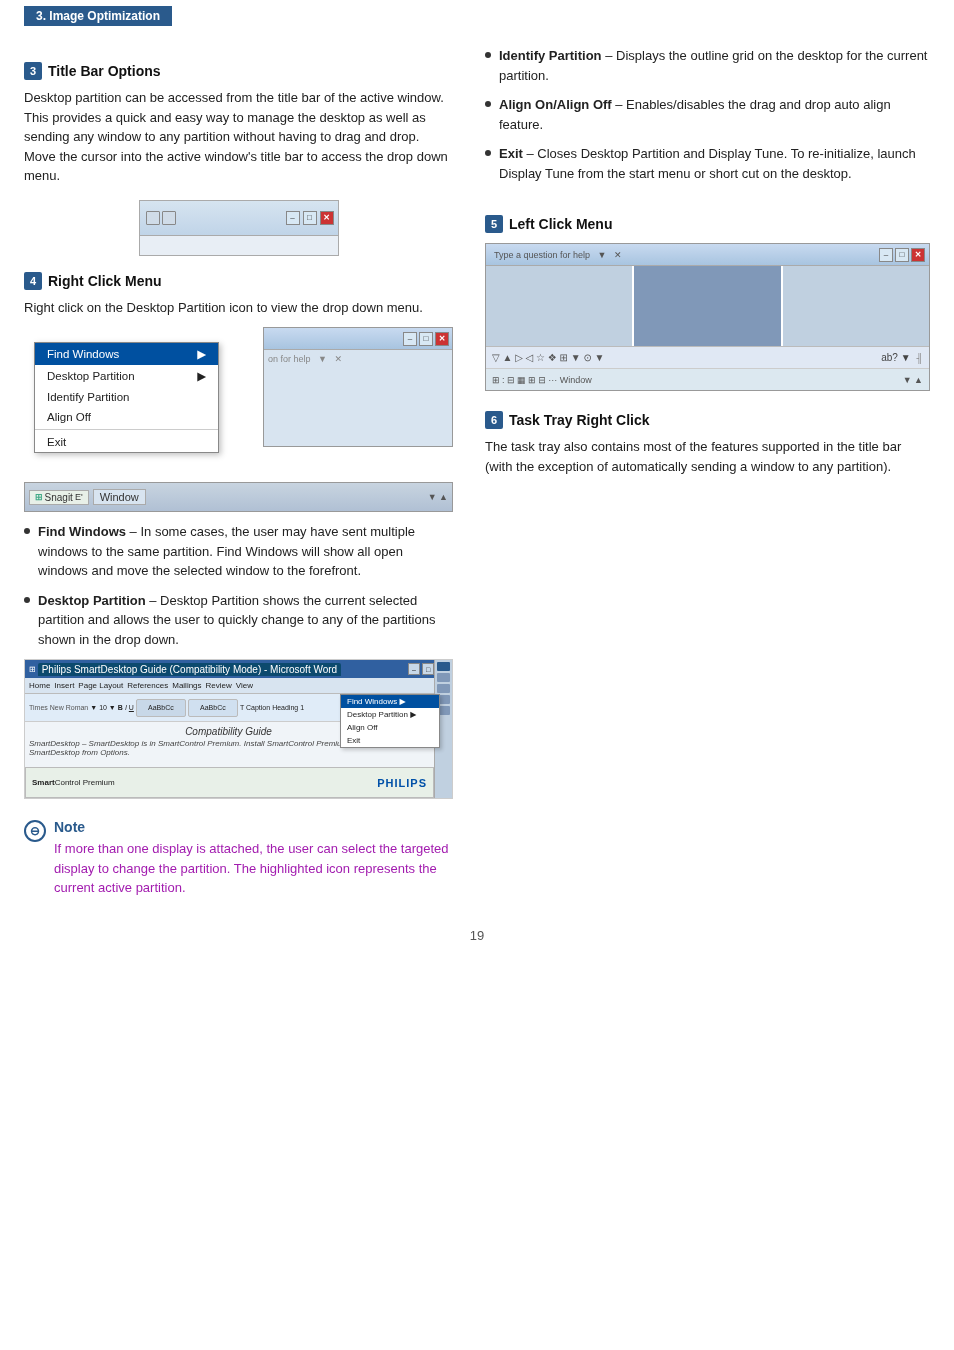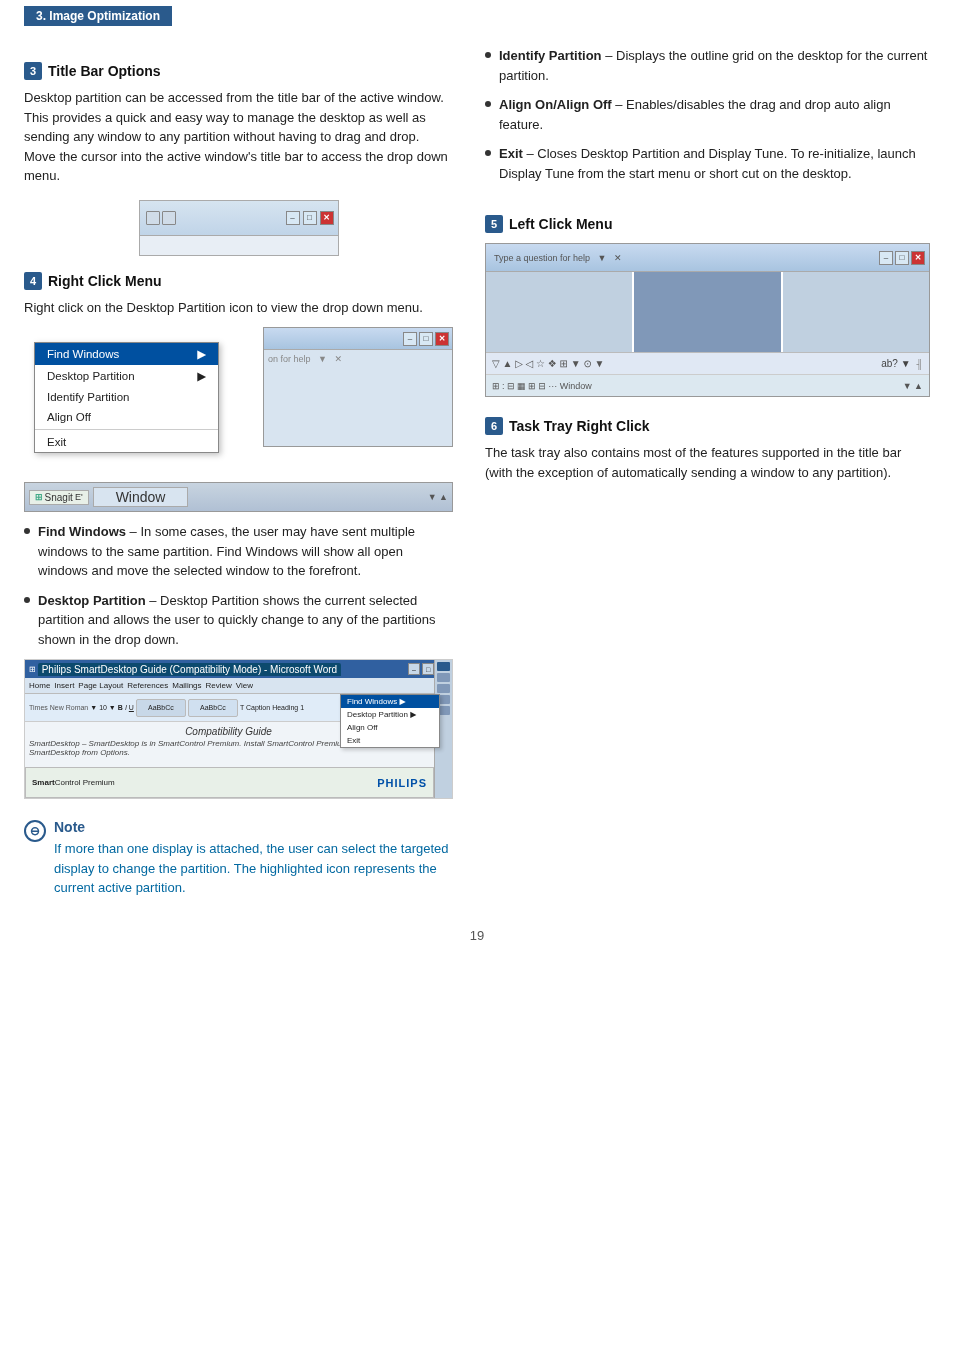--- a/index.html
+++ b/index.html
@@ -170,21 +170,21 @@
     }
 
     .note-title {
       font-size: 14px;
       font-weight: bold;
       color: #2a5a8c;
       margin-bottom: 4px;
     }
 
     .note-text {
-      color: #0369a1;
+      color: #a21caf;
       font-size: 13px;
       line-height: 1.5;
     }
 
     
     .page-footer {
       text-align: center;
       font-size: 13px;
       color: #555;
       padding: 10px 0 20px 0;
@@ -283,35 +283,35 @@
       padding: 1px 5px;
       font-size: 10px;
       display: flex;
       align-items: center;
       gap: 2px;
     }
 
     .tb-window-label {
       background: #d8e4f0;
       border: 1px solid #aaa;
-      padding: 1px 22px;
-      font-size: 14px;
+      padding: 1px 6px;
+      font-size: 11px;
     }
 
     
     .lc-big-window {
       border: 1px solid #999;
       background: #eaf0f8;
       width: 100%;
       margin: 10px 0;
     }
 
     .lc-big-tb {
       background: linear-gradient(to bottom, #c8daf0, #a8c4e0);
-      height: 28px;
+      height: 22px;
       display: flex;
       align-items: center;
       justify-content: flex-end;
       padding: 0 4px;
       gap: 2px;
       border-bottom: 1px solid #aaa;
     }
 
     .lc-big-body {
       display: flex;

